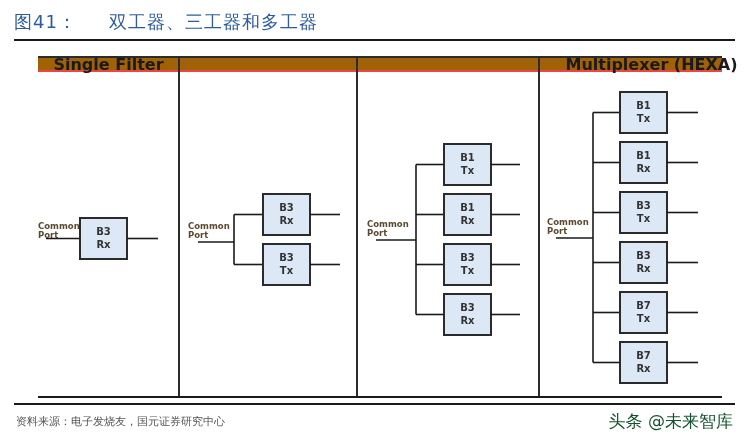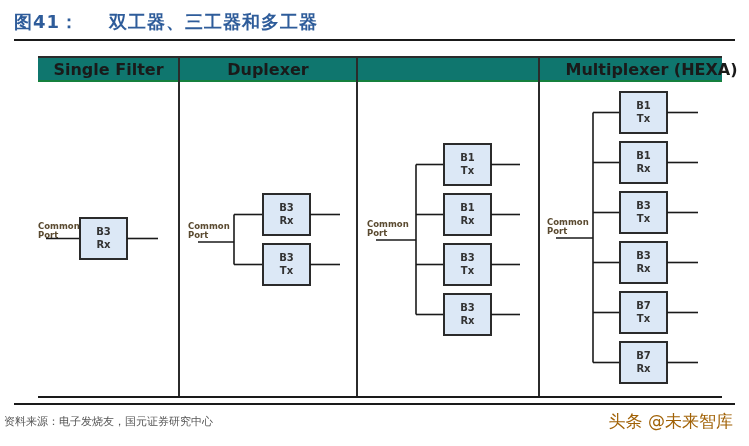--- a/index.html
+++ b/index.html
@@ -1,42 +1,41 @@
 <!DOCTYPE html>
 <html><head>
 <meta charset="utf-8">
 <style>
   html, body { margin: 0; padding: 0; background: #ffffff; }
   body { width: 749px; height: 446px; position: relative; overflow: hidden; font-family: "DejaVu Sans", "Liberation Sans", sans-serif; }
-  .fig-title { position: absolute; left: 14px; top: 10px; height: 26px; font-size: 18px; font-weight: bold; color: #2e5c9a; white-space: nowrap; letter-spacing: 1px; }
+  .fig-title { position: absolute; left: 14px; top: 10px; height: 26px; font-size: 18px; font-weight: normal; color: #2e5c9a; white-space: nowrap; letter-spacing: 1px; }
   .fig-title .num { display: inline-block; width: 95px; }
   .rule { position: absolute; background: #1a1a1a; }
-  .hdr { position: absolute; top: 56px; height: 26px; background: #0f766e; border-top: 2px solid #2b2b2b; border-bottom: 2px solid #15803d; box-sizing: border-box; }
+  .hdr { position: absolute; top: 56px; height: 16px; background: #a16207; border-top: 2px solid #2b2b2b; border-bottom: 2px solid #ef4444; box-sizing: border-box; }
   .hdr-cell { position: absolute; top: 0; height: 100%; display: flex; align-items: center; justify-content: center; font-size: 16px; font-weight: bold; color: #1a1a1a; white-space: nowrap; }
   .vdiv { position: absolute; top: 56px; width: 2px; height: 342px; background: #2b2b2b; }
   svg.diag { position: absolute; left: 0; top: 0; }
   .box { fill: #dce8f6; stroke: #2b2b2b; stroke-width: 2; }
   .wire { stroke: #1a1a1a; stroke-width: 1.6; fill: none; }
   .boxtxt { font-family: "DejaVu Sans", sans-serif; font-size: 10px; font-weight: bold; fill: #333; text-anchor: middle; }
   .porttxt { font-family: "DejaVu Sans", sans-serif; font-size: 8.5px; font-weight: bold; fill: #5a4a30; }
-  .source { position: absolute; left: 4px; top: 414px; font-size: 11px; color: #555; font-family: "DejaVu Serif", serif; }
-  .watermark { position: absolute; right: 16px; top: 410px; font-size: 17px; color: #a16207; }
+  .source { position: absolute; left: 16px; top: 414px; font-size: 11px; color: #555; font-family: "DejaVu Serif", serif; }
+  .watermark { position: absolute; right: 16px; top: 410px; font-size: 17px; color: #14532d; }
 </style>
 </head>
 <body>
 
 <div class="fig-title">
   <span class="num">图41：</span><span>双工器、三工器和多工器</span>
 </div>
 
 <div class="rule" style="left:14px; top:39px; width:721px; height:2px;"></div>
 
 <div class="hdr" style="left:38px; width:684px;">
   <div class="hdr-cell" style="left:0; width:141px;">Single Filter</div>
-  <div class="hdr-cell" style="left:141px; width:178px;">Duplexer</div>
   <div class="hdr-cell" style="left:501px; width:183px;margin-left:21px;">Multiplexer (HEXA)</div>
 </div>
 
 <div class="vdiv" style="left:178px;"></div>
 <div class="vdiv" style="left:356px;"></div>
 <div class="vdiv" style="left:538px;"></div>
 
 <div class="rule" style="left:38px; top:396px; width:684px; height:2px;"></div>
 <div class="rule" style="left:14px; top:403px; width:721px; height:2px;"></div>
 

